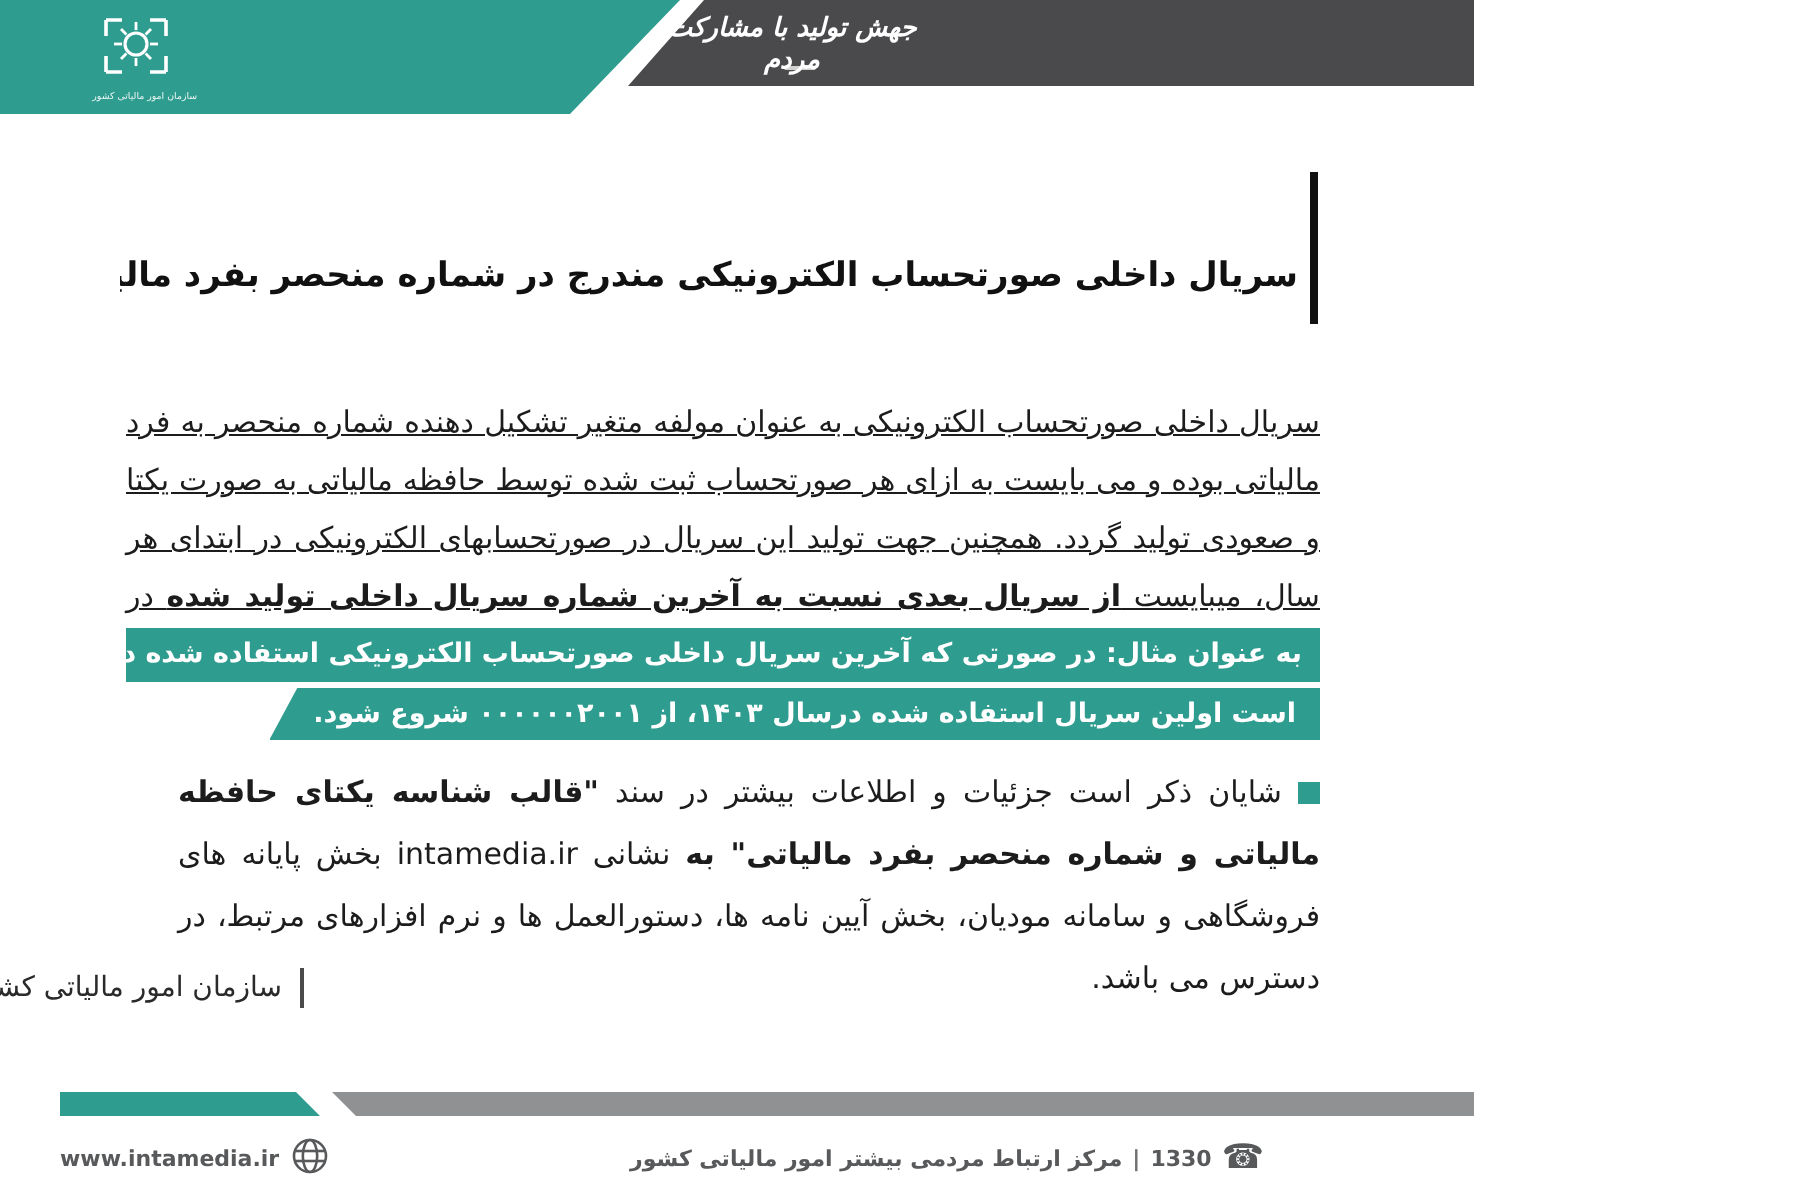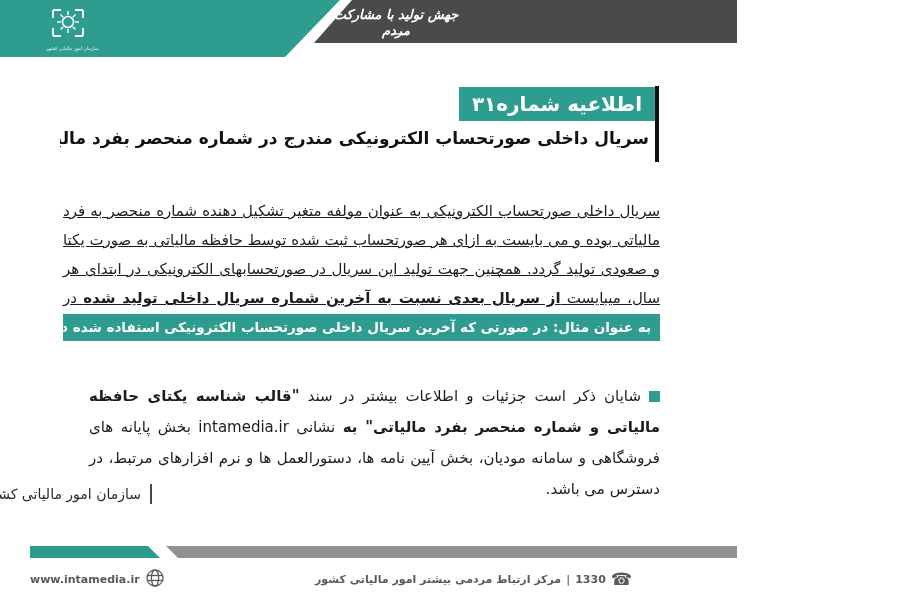--- a/index.html
+++ b/index.html
@@ -81,27 +81,27 @@
         </g>
         <path d="M10 6 h8 M10 6 v8 M40 6 h-8 M40 6 v8 M10 32 h8 M10 32 v-8 M40 32 h-8 M40 32 v-8" stroke-width="1.8"></path>
       </svg>
     </span>
     <div class="logo-caption">سازمان امور مالیاتی کشور</div>
   </div>
 
   <div class="slogan">جهش تولید با مشارکت مردم</div>
   <div class="slogan-flourish"></div>
 
-  <div class="badge">اطلاعیه شماره۳۱</div>
   <div class="vbar"></div>
   <div class="headline">سریال داخلی صورتحساب الکترونیکی مندرج در شماره منحصر بفرد مالیاتی مربوط به سال جدید</div>
 
   <div class="para" id="para1"><span>سریال داخلی صورتحساب الکترونیکی به عنوان مولفه متغیر تشکیل دهنده شماره منحصر به فرد مالیاتی بوده و می بایست به ازای هر صورتحساب ثبت شده توسط حافظه مالیاتی به صورت یکتا و صعودی تولید گردد. همچنین جهت تولید این سریال در صورتحسابهای الکترونیکی در ابتدای هر سال، میبایست </span><span class="b">از سریال بعدی نسبت به آخرین شماره سریال داخلی تولید شده</span><span> در سال قبل آغاز نمود.</span></div>
 
   <div class="hl1">به عنوان مثال: در صورتی که آخرین سریال داخلی صورتحساب الکترونیکی استفاده شده در سال ۱۴۰۲، ۰۰۰۰۰۰۲۰۰۰ باشد، ضروری</div>
+  <div class="hl2">است اولین سریال استفاده شده درسال ۱۴۰۳، از ۰۰۰۰۰۰۲۰۰۱ شروع شود.</div>
 
   <div class="para" id="para2"><span class="bullet-sq"></span><span>شایان ذکر است جزئیات و اطلاعات بیشتر در سند </span><span class="b">"قالب شناسه یکتای حافظه مالیاتی و شماره منحصر بفرد مالیاتی" به</span><span> نشانی intamedia.ir بخش پایانه های فروشگاهی و سامانه مودیان، بخش آیین نامه ها، دستورالعمل ها و نرم افزارهای مرتبط، در دسترس می باشد.</span></div>
 
   <div class="signature">سازمان امور مالیاتی کشور</div>
 
   <div class="fbar-teal"></div>
   <div class="fbar-gray"></div>
 
   <div class="footer-row">
     <div class="fgroup">

